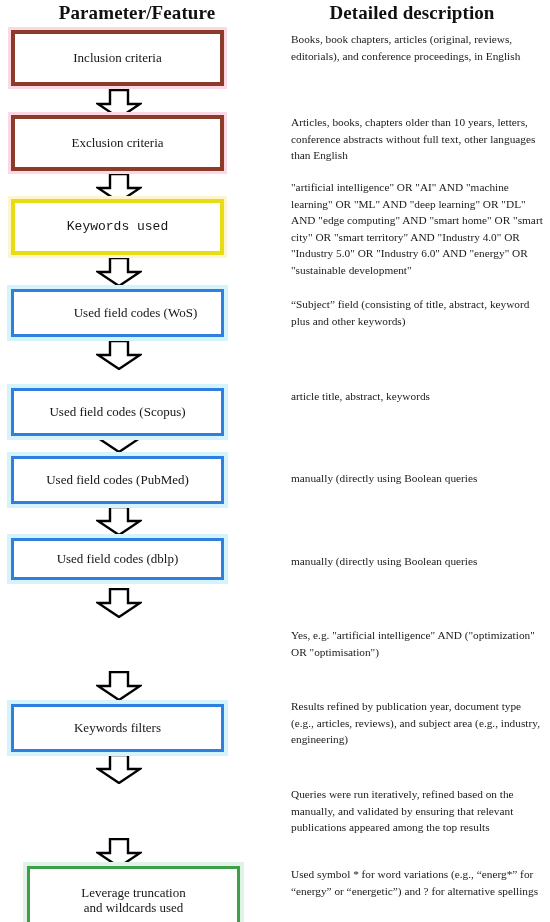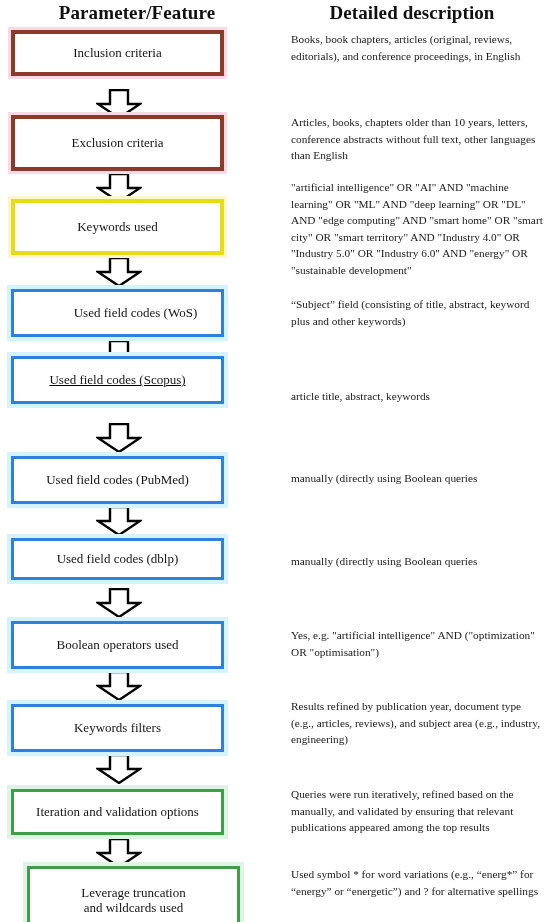--- a/index.html
+++ b/index.html
@@ -134,49 +134,43 @@
     <div class="arrow" style="top: 754px;">
       <svg viewBox="0 0 46 30" xmlns="http://www.w3.org/2000/svg">
         <path d="M14 1 H32 V15 H44 L23 29 L2 15 H14 Z" fill="#ffffff" stroke="#000000" stroke-width="2.4" stroke-linejoin="miter"></path>
       </svg>
     </div>
     <div class="arrow" style="top: 838px;">
       <svg viewBox="0 0 46 30" xmlns="http://www.w3.org/2000/svg">
         <path d="M14 1 H32 V15 H44 L23 29 L2 15 H14 Z" fill="#ffffff" stroke="#000000" stroke-width="2.4" stroke-linejoin="miter"></path>
       </svg>
     </div>
-    <div class="node brown" style="top: 30px; height: 46px;">
+    <div class="node brown" style="top: 30px; height: 56px;">
       <div class="label">Inclusion criteria</div>
     </div>
     <div class="node brown" style="top: 115px; height: 56px;">
       <div class="label">Exclusion criteria</div>
     </div>
-    <div class="node yellow" style="top: 199px; height: 56px;">
+    <div class="node yellow" style="top: 199px; height: 56px; font-family: Liberation Mono, monospace;">
       <div class="label">Keywords used</div>
     </div>
     <div class="node blue" style="top: 289px; height: 48px; padding-left: 36px;">
       <div class="label">Used field codes (WoS)</div>
     </div>
-    <div class="node blue" style="top: 356px; height: 48px; text-decoration: underline;">
+    <div class="node blue" style="top: 388px; height: 48px;">
       <div class="label">Used field codes (Scopus)</div>
     </div>
     <div class="node blue" style="top: 456px; height: 48px;">
       <div class="label">Used field codes (PubMed)</div>
     </div>
     <div class="node blue" style="top: 538px; height: 42px;">
       <div class="label">Used field codes (dblp)</div>
     </div>
-    <div class="node blue" style="top: 621px; height: 48px;">
-      <div class="label">Boolean operators used</div>
-    </div>
     <div class="node blue" style="top: 704px; height: 48px;">
       <div class="label">Keywords filters</div>
-    </div>
-    <div class="node green" style="top: 789px; height: 46px;">
-      <div class="label">Iteration and validation options</div>
     </div>
     <div class="node green" style="top: 866px; height: 68px; margin-left: 16px;">
       <div class="label">Leverage truncation<br>and wildcards used</div>
     </div>
   </div>
 
 <div id="desc-column">
     <div class="desc" style="top: 31px;">Books, book chapters, articles (original, reviews, editorials), and conference proceedings, in English</div>
     <div class="desc" style="top: 114px;">Articles, books, chapters older than 10 years, letters, conference abstracts without full text, other languages than English</div>
     <div class="desc" style="top: 179px;">"artificial intelligence" OR "AI" AND "machine learning" OR "ML" AND "deep learning" OR "DL" AND "edge computing" AND "smart home" OR "smart city" OR "smart territory" AND "Industry 4.0" OR "Industry 5.0" OR "Industry 6.0" AND "energy" OR "sustainable development"</div>

